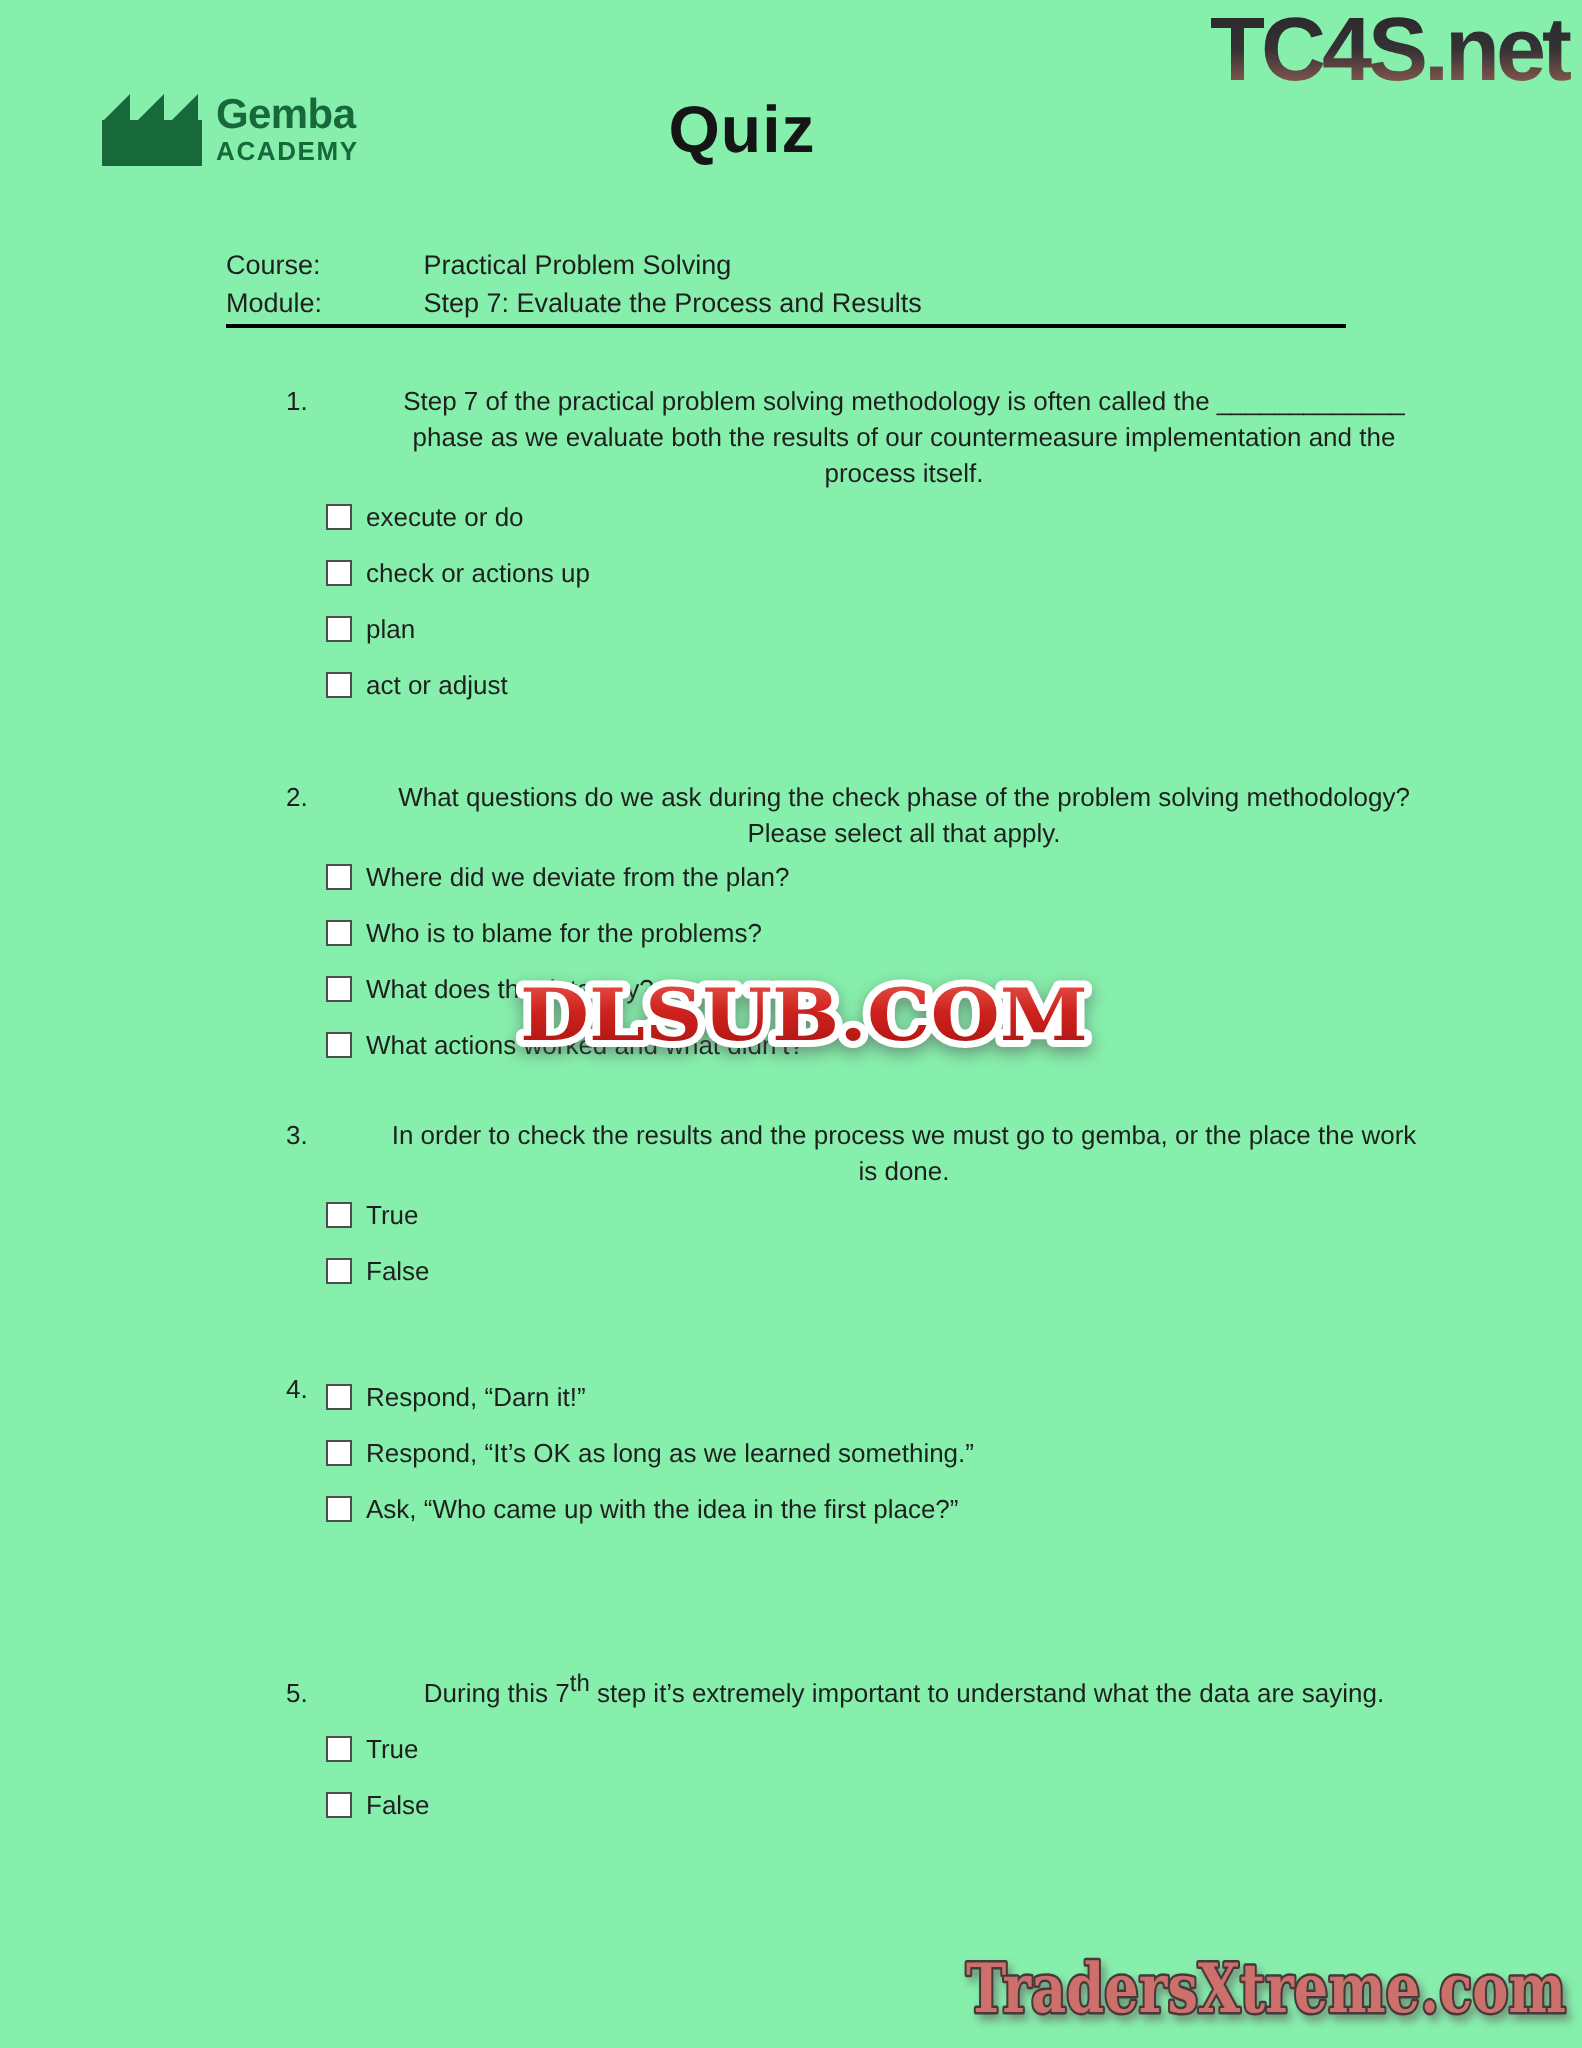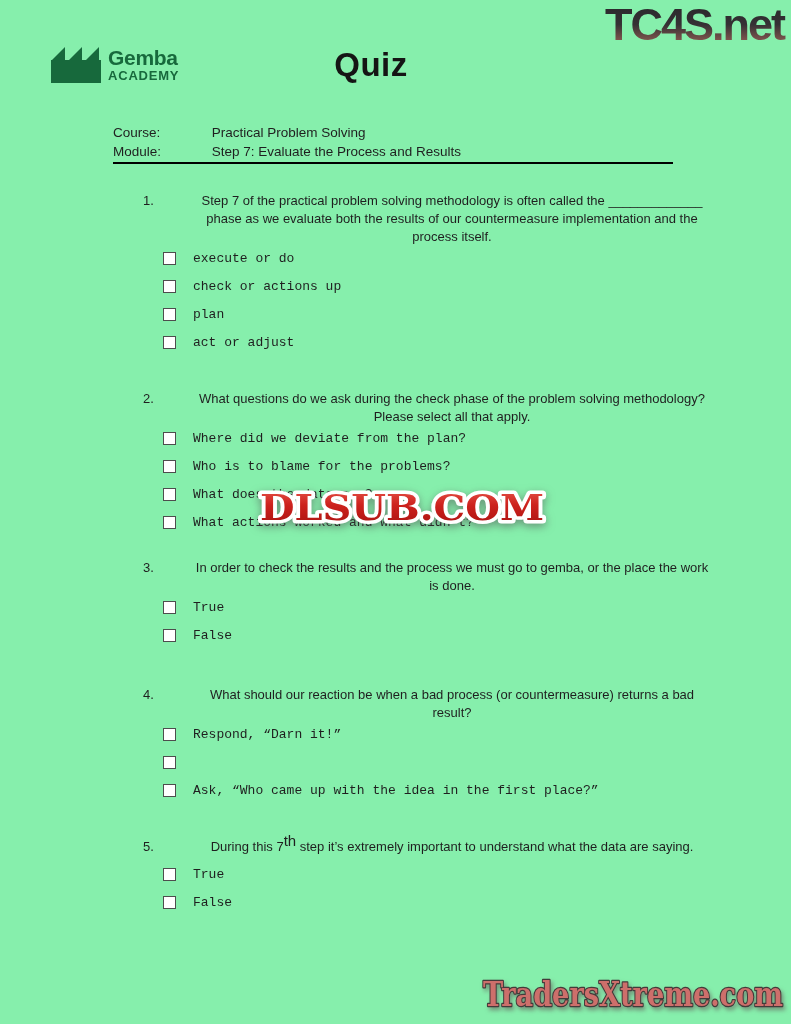--- a/index.html
+++ b/index.html
@@ -88,43 +88,42 @@
     line-height: 18px;
   }
   .qbody { margin-left: 20px; text-align: center; }
   .qtext {
     font-size: 13px;
     line-height: 18px;
     white-space: pre-line;
     color: #1f1f1f;
   }
   .qtext sup {
-    font-size: 15px;
+    font-size: 12px;
     line-height: 0;
     vertical-align: super;
   }
   .options { margin-top: 6px; }
   .option {
     display: flex;
     align-items: center;
     margin-bottom: 15px;
     cursor: default;
   }
   .checkbox {
     width: 13px;
     height: 13px;
     border: 1px solid #4d4d4d;
     background: #ffffff;
     flex: 0 0 auto;
   }
   .opt-text {
-    margin-left: 17px;
+    margin-left: 7px;
     font-size: 13px;
     line-height: 13px;
-    font-family: Liberation Mono, monospace;
   }
 
   
   .wm-dlsub {
     position: absolute;
     left: 247px;
     top: 474px;
     filter: drop-shadow(0px 3px 4px rgba(80,80,80,0.55));
   }
 
@@ -249,29 +248,28 @@
           <span class="checkbox"></span>
           <span class="opt-text">False</span>
         </label>
       </div>
     </div>
   </div>
 
   <div class="question" style="top:686px">
     <span class="qnum">4.</span>
     <div class="qbody">
-      <div class="qtext">What should our reaction be when a bad process (or countermeasure) returns a bad
-result?</div>
       <div class="options">
         <label class="option">
           <span class="checkbox"></span>
           <span class="opt-text">Respond, “Darn it!”</span>
         </label>
         <label class="option">
           <span class="checkbox"></span>
+          <span class="opt-text">Respond, “It’s OK as long as we learned something.”</span>
         </label>
         <label class="option">
           <span class="checkbox"></span>
           <span class="opt-text">Ask, “Who came up with the idea in the first place?”</span>
         </label>
       </div>
     </div>
   </div>
 
   <div class="question" style="top:838px">

